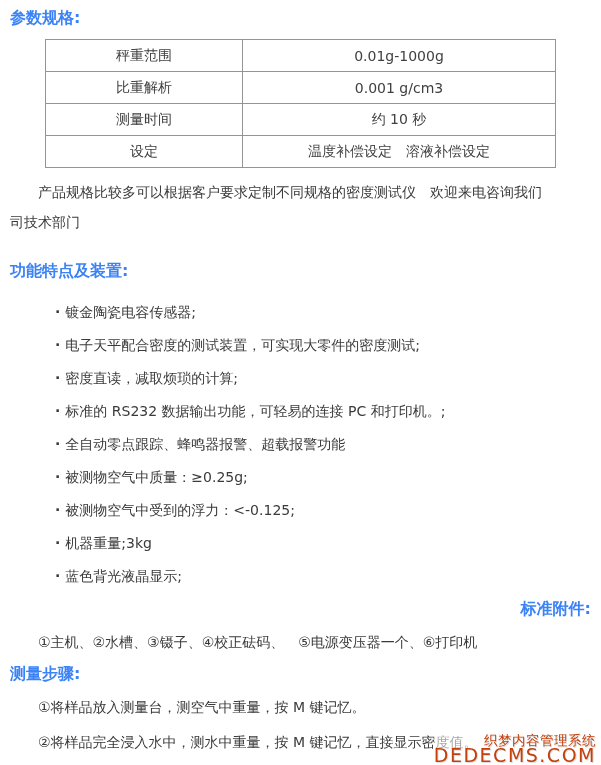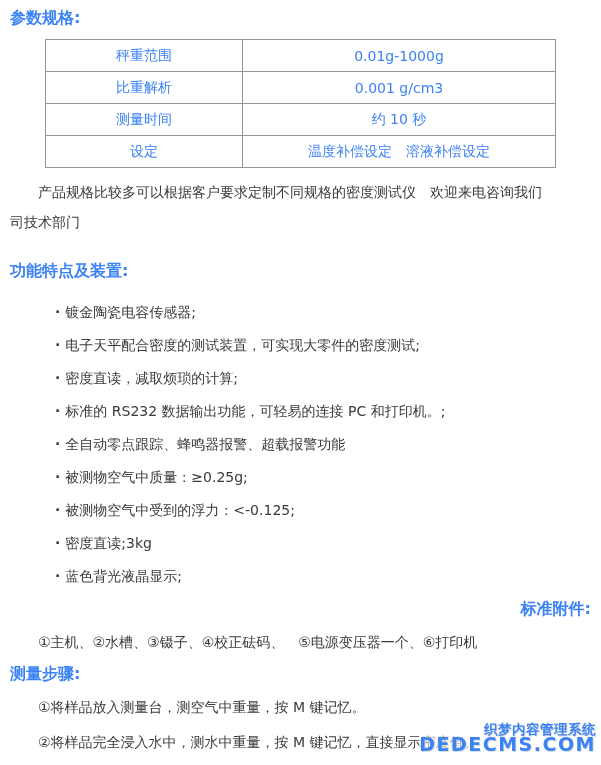--- a/index.html
+++ b/index.html
@@ -32,21 +32,21 @@
     width: 511px;
     table-layout: fixed;
   }
   .spec-table td {
     border: 1px solid #949494;
     height: 31px;
     text-align: center;
     vertical-align: middle;
     font-size: 14px;
     padding: 0;
-    color: #3b82f6;
+    color: #404040;
   }
   .spec-table td.label-cell { width: 196px; }
   
   .note {
     margin-top: 9px;
     font-size: 14px;
     color: #3a3a3a;
   }
   .note-line { line-height: 30px; }
   .note-line.first { text-indent: 2em; }
@@ -81,24 +81,24 @@
     margin: 13px 0 0 28px;
     font-size: 14px;
     line-height: 20px;
     color: #3a3a3a;
   }
   .step-line.second { margin-top: 15px; }
   
   .watermark {
     position: absolute;
     right: 5px;
-    bottom: 13px;
+    bottom: 2px;
     text-align: right;
-    font-weight: bold;
-    color: #3b82f6;
+    font-weight: normal;
+    color: #c2410c;
     text-shadow: 1px 1px 0 #dedede;
     line-height: 15px;
     background: rgba(255,255,255,0.55);
   }
   .watermark .wm-cn { font-size: 13.5px; letter-spacing: 0.5px; }
   .watermark .wm-en { font-size: 19px; letter-spacing: 1.5px; font-family: "DejaVu Sans", sans-serif; }
 </style>
 </head>
 <body>
 
@@ -135,21 +135,21 @@
   <h2 class="heading features-heading">功能特点及装置:</h2>
 
   <ul class="features">
     <li><span class="bullet">·</span><span>镀金陶瓷电容传感器;</span></li>
     <li><span class="bullet">·</span><span>电子天平配合密度的测试装置，可实现大零件的密度测试;</span></li>
     <li><span class="bullet">·</span><span>密度直读，减取烦琐的计算;</span></li>
     <li><span class="bullet">·</span><span>标准的 RS232 数据输出功能，可轻易的连接 PC 和打印机。;</span></li>
     <li><span class="bullet">·</span><span>全自动零点跟踪、蜂鸣器报警、超载报警功能</span></li>
     <li><span class="bullet">·</span><span>被测物空气中质量：≥0.25g;</span></li>
     <li><span class="bullet">·</span><span>被测物空气中受到的浮力：&lt;-0.125;</span></li>
-    <li><span class="bullet">·</span><span>密度直读;3kg</span></li>
+    <li><span class="bullet">·</span><span>机器重量;3kg</span></li>
     <li><span class="bullet">·</span><span>蓝色背光液晶显示;</span></li>
   </ul>
 
   <h2 class="heading accessories-heading">标准附件:</h2>
 
   <div class="acc-line">①主机、②水槽、③镊子、④校正砝码、　⑤电源变压器一个、⑥打印机</div>
 
   <h2 class="heading steps-heading">测量步骤:</h2>
 
   <div class="step-line">①将样品放入测量台，测空气中重量，按 M 键记忆。</div>

